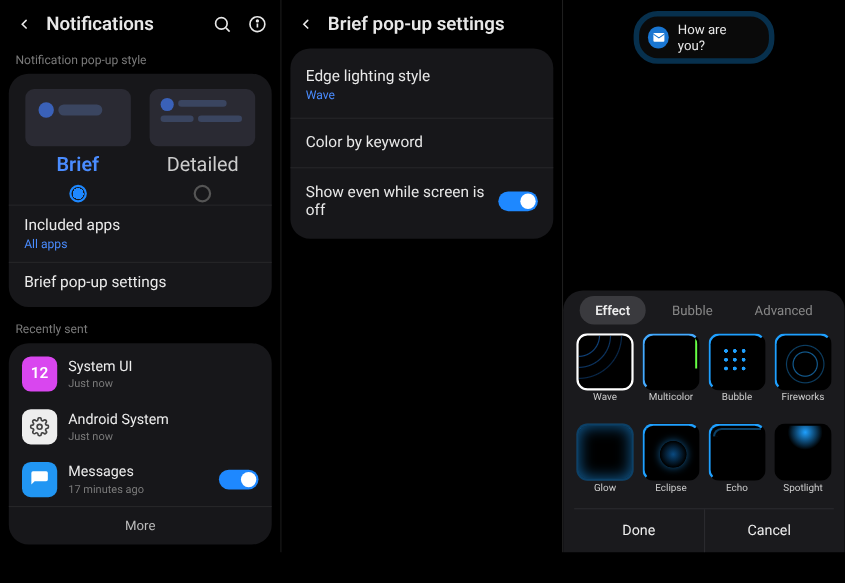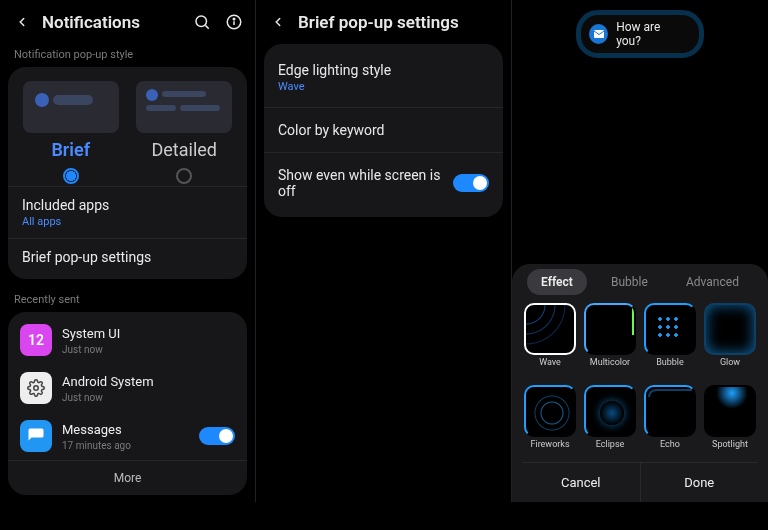--- a/index.html
+++ b/index.html
@@ -512,38 +512,38 @@
       </div>
       <div class="effect">
         <div class="effect-thumb fx-multi"></div>
         <span class="effect-label">Multicolor</span>
       </div>
       <div class="effect">
         <div class="effect-thumb fx-bubble"></div>
         <span class="effect-label">Bubble</span>
       </div>
       <div class="effect">
+        <div class="effect-thumb fx-fireworks"></div>
+        <span class="effect-label">Fireworks</span>
+      </div>
+      <div class="effect">
         <div class="effect-thumb fx-glow"></div>
         <span class="effect-label">Glow</span>
       </div>
       <div class="effect">
-        <div class="effect-thumb fx-fireworks"></div>
-        <span class="effect-label">Fireworks</span>
-      </div>
-      <div class="effect">
         <div class="effect-thumb fx-eclipse"></div>
         <span class="effect-label">Eclipse</span>
       </div>
       <div class="effect">
         <div class="effect-thumb fx-echo"></div>
         <span class="effect-label">Echo</span>
       </div>
       <div class="effect">
         <div class="effect-thumb fx-spot"></div>
         <span class="effect-label">Spotlight</span>
       </div>
     </div>
     <div class="sheet-actions">
+      <div class="sheet-btn">Done</div>
       <div class="sheet-btn">Cancel</div>
-      <div class="sheet-btn">Done</div>
     </div>
   </div>
 </div>
 
 </body></html>

